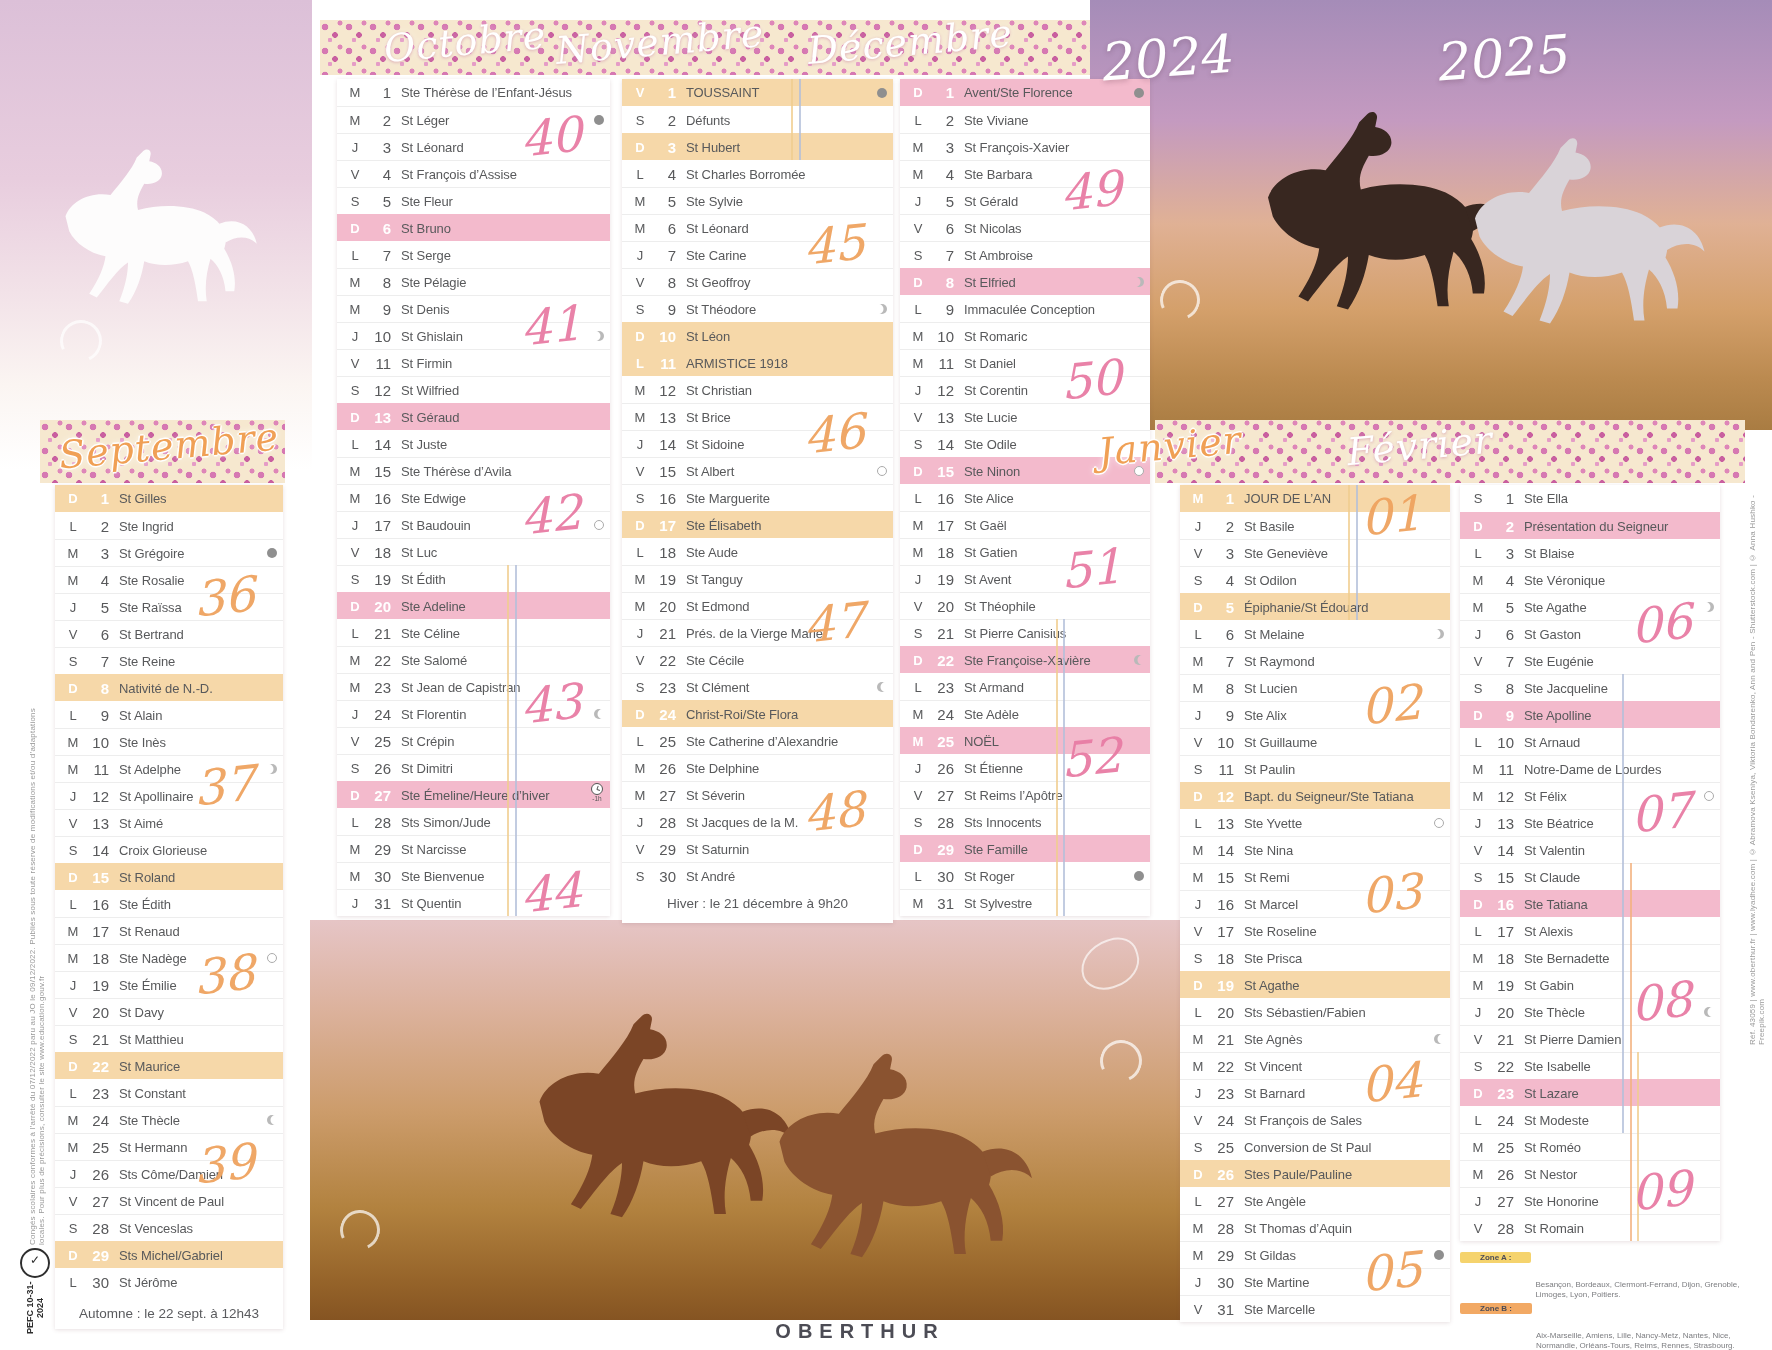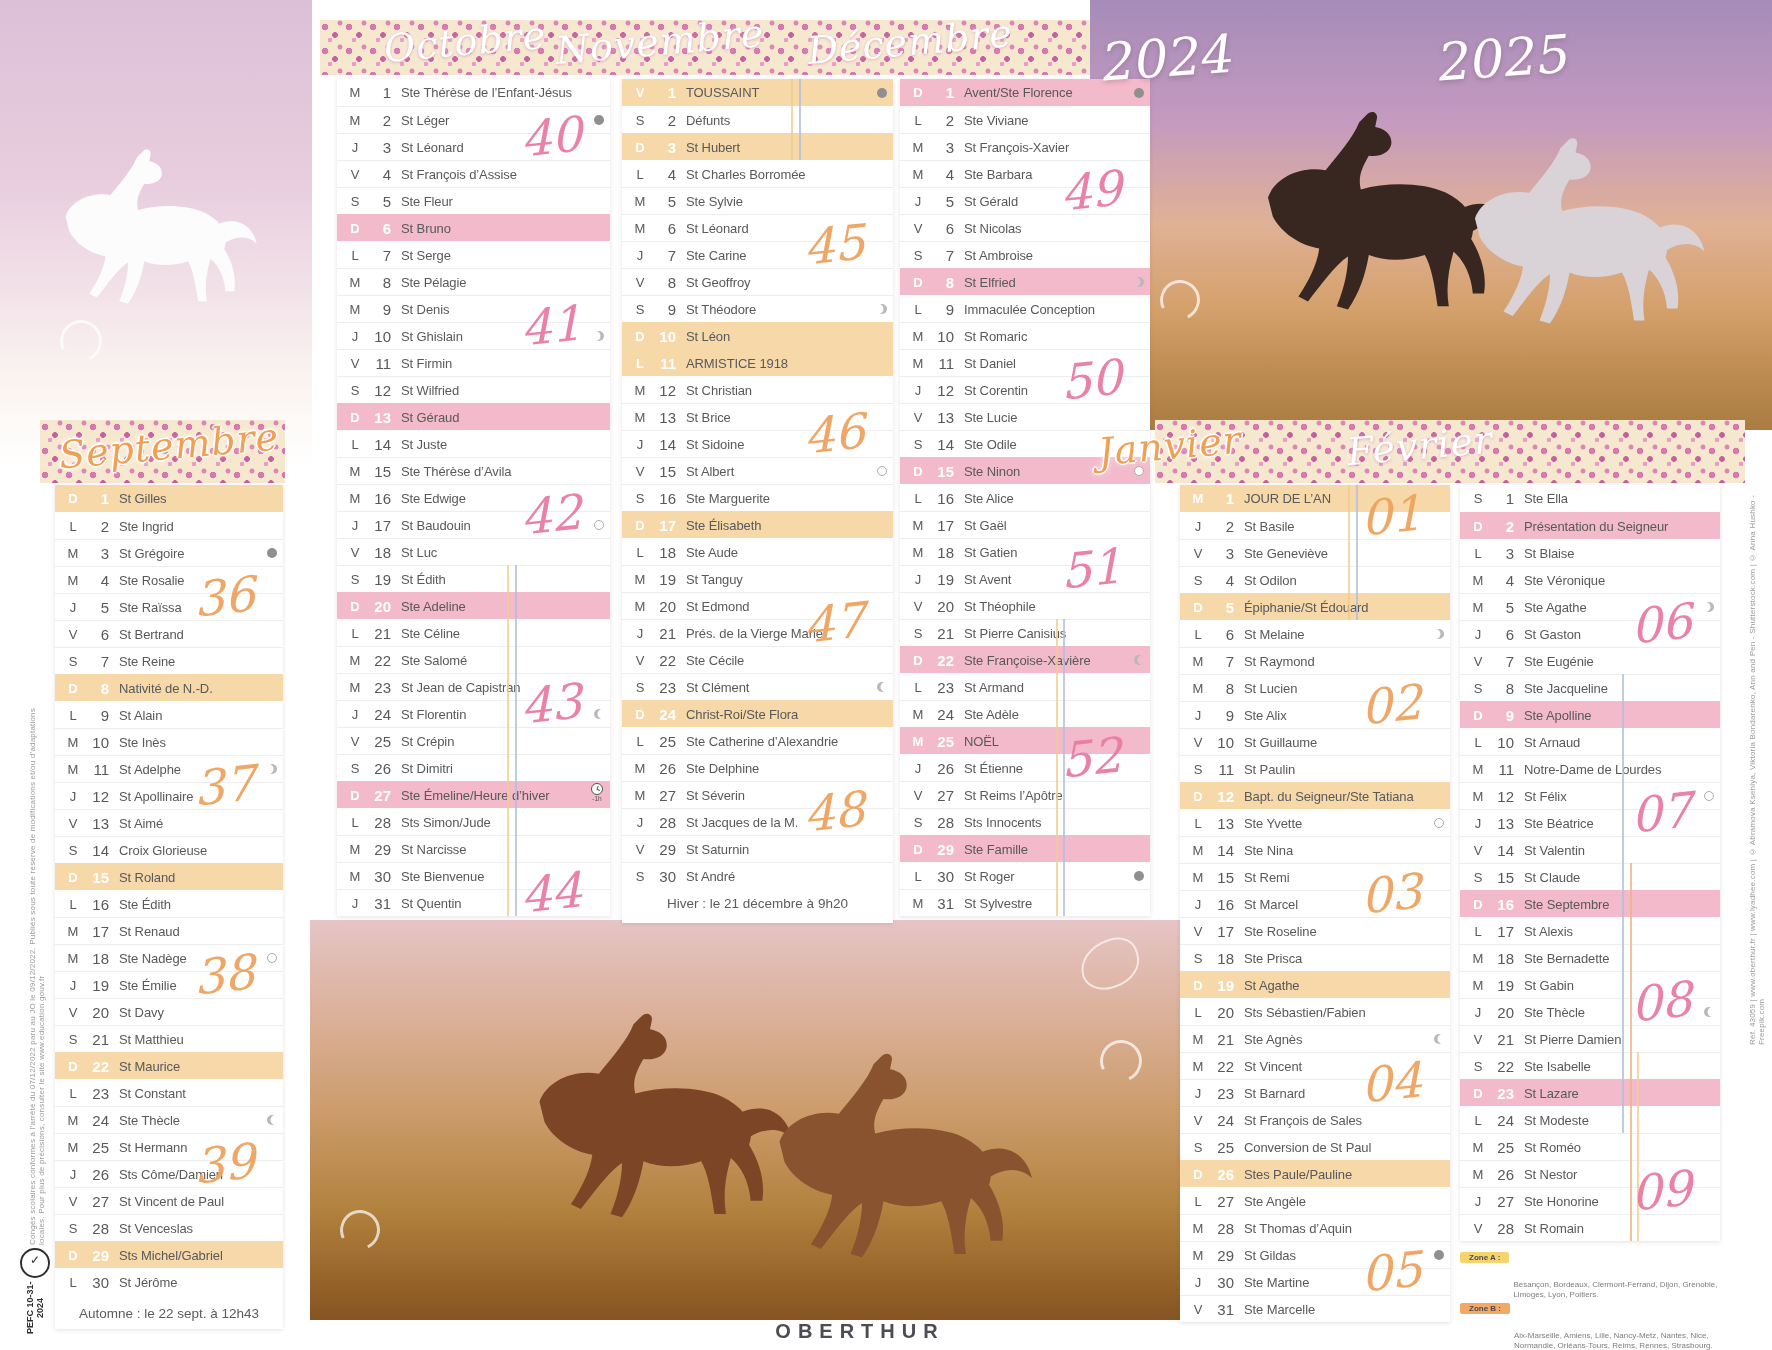--- a/index.html
+++ b/index.html
@@ -90,21 +90,21 @@
   .stp{position:absolute;width:2px;z-index:3;opacity:.8;pointer-events:none;}
 
   .mfooter{height:30px;line-height:30px;text-align:center;font-size:13.5px;color:#5a5b5e;}
   .mfooter.pad{margin-top:4px;}
 
   
   #oberthur{position:absolute;left:700px;top:1320px;width:320px;text-align:center;z-index:6;
     font-size:20px;font-weight:bold;letter-spacing:7px;color:#4c4c55;}
   #zones{position:absolute;left:1460px;top:1252px;width:290px;z-index:6;}
   .zrow{display:flex;align-items:flex-start;margin-bottom:3px;}
-  .zchip{flex:0 0 auto;font-size:8px;font-weight:bold;color:#4c4c55;padding:1px 9px;border-radius:2px;margin-right:4px;}
+  .zchip{flex:0 0 auto;font-size:8px;font-weight:bold;color:#4c4c55;padding:1px 20px;border-radius:2px;margin-right:4px;}
   .zcities{font-size:8px;color:#7c7d80;line-height:1.25;margin-top:28px;}
 
   .vtext{position:absolute;writing-mode:vertical-rl;transform:rotate(180deg);font-size:8px;color:#9a9a9a;
     letter-spacing:.2px;z-index:6;}
   #legal-left{left:28px;top:700px;height:545px;}
   #legal-right{left:1748px;top:485px;height:560px;}
 
   #pefc{position:absolute;left:18px;top:1248px;width:34px;z-index:6;text-align:center;}
   #pefc .ring{width:26px;height:26px;border:2px solid #2e2e2e;border-radius:50%;margin:0 auto 3px;position:relative;}
   #pefc .ring::before{content:"✓";position:absolute;left:0;right:0;top:3px;font-size:12px;color:#2e2e2e;}
@@ -1081,21 +1081,21 @@
           <span class="ds">St Valentin</span>
         </div>
         <div class="day-row">
           <span class="dl">S</span>
           <span class="dn">15</span>
           <span class="ds">St Claude</span>
         </div>
         <div class="day-row sun" style="background: rgb(243, 186, 204);">
           <span class="dl">D</span>
           <span class="dn">16</span>
-          <span class="ds">Ste Septembre</span>
+          <span class="ds">Ste Tatiana</span>
         </div>
         <div class="day-row">
           <span class="dl">L</span>
           <span class="dn">17</span>
           <span class="ds">St Alexis</span>
         </div>
         <div class="day-row">
           <span class="dl">M</span>
           <span class="dn">18</span>
           <span class="ds">Ste Bernadette</span>

